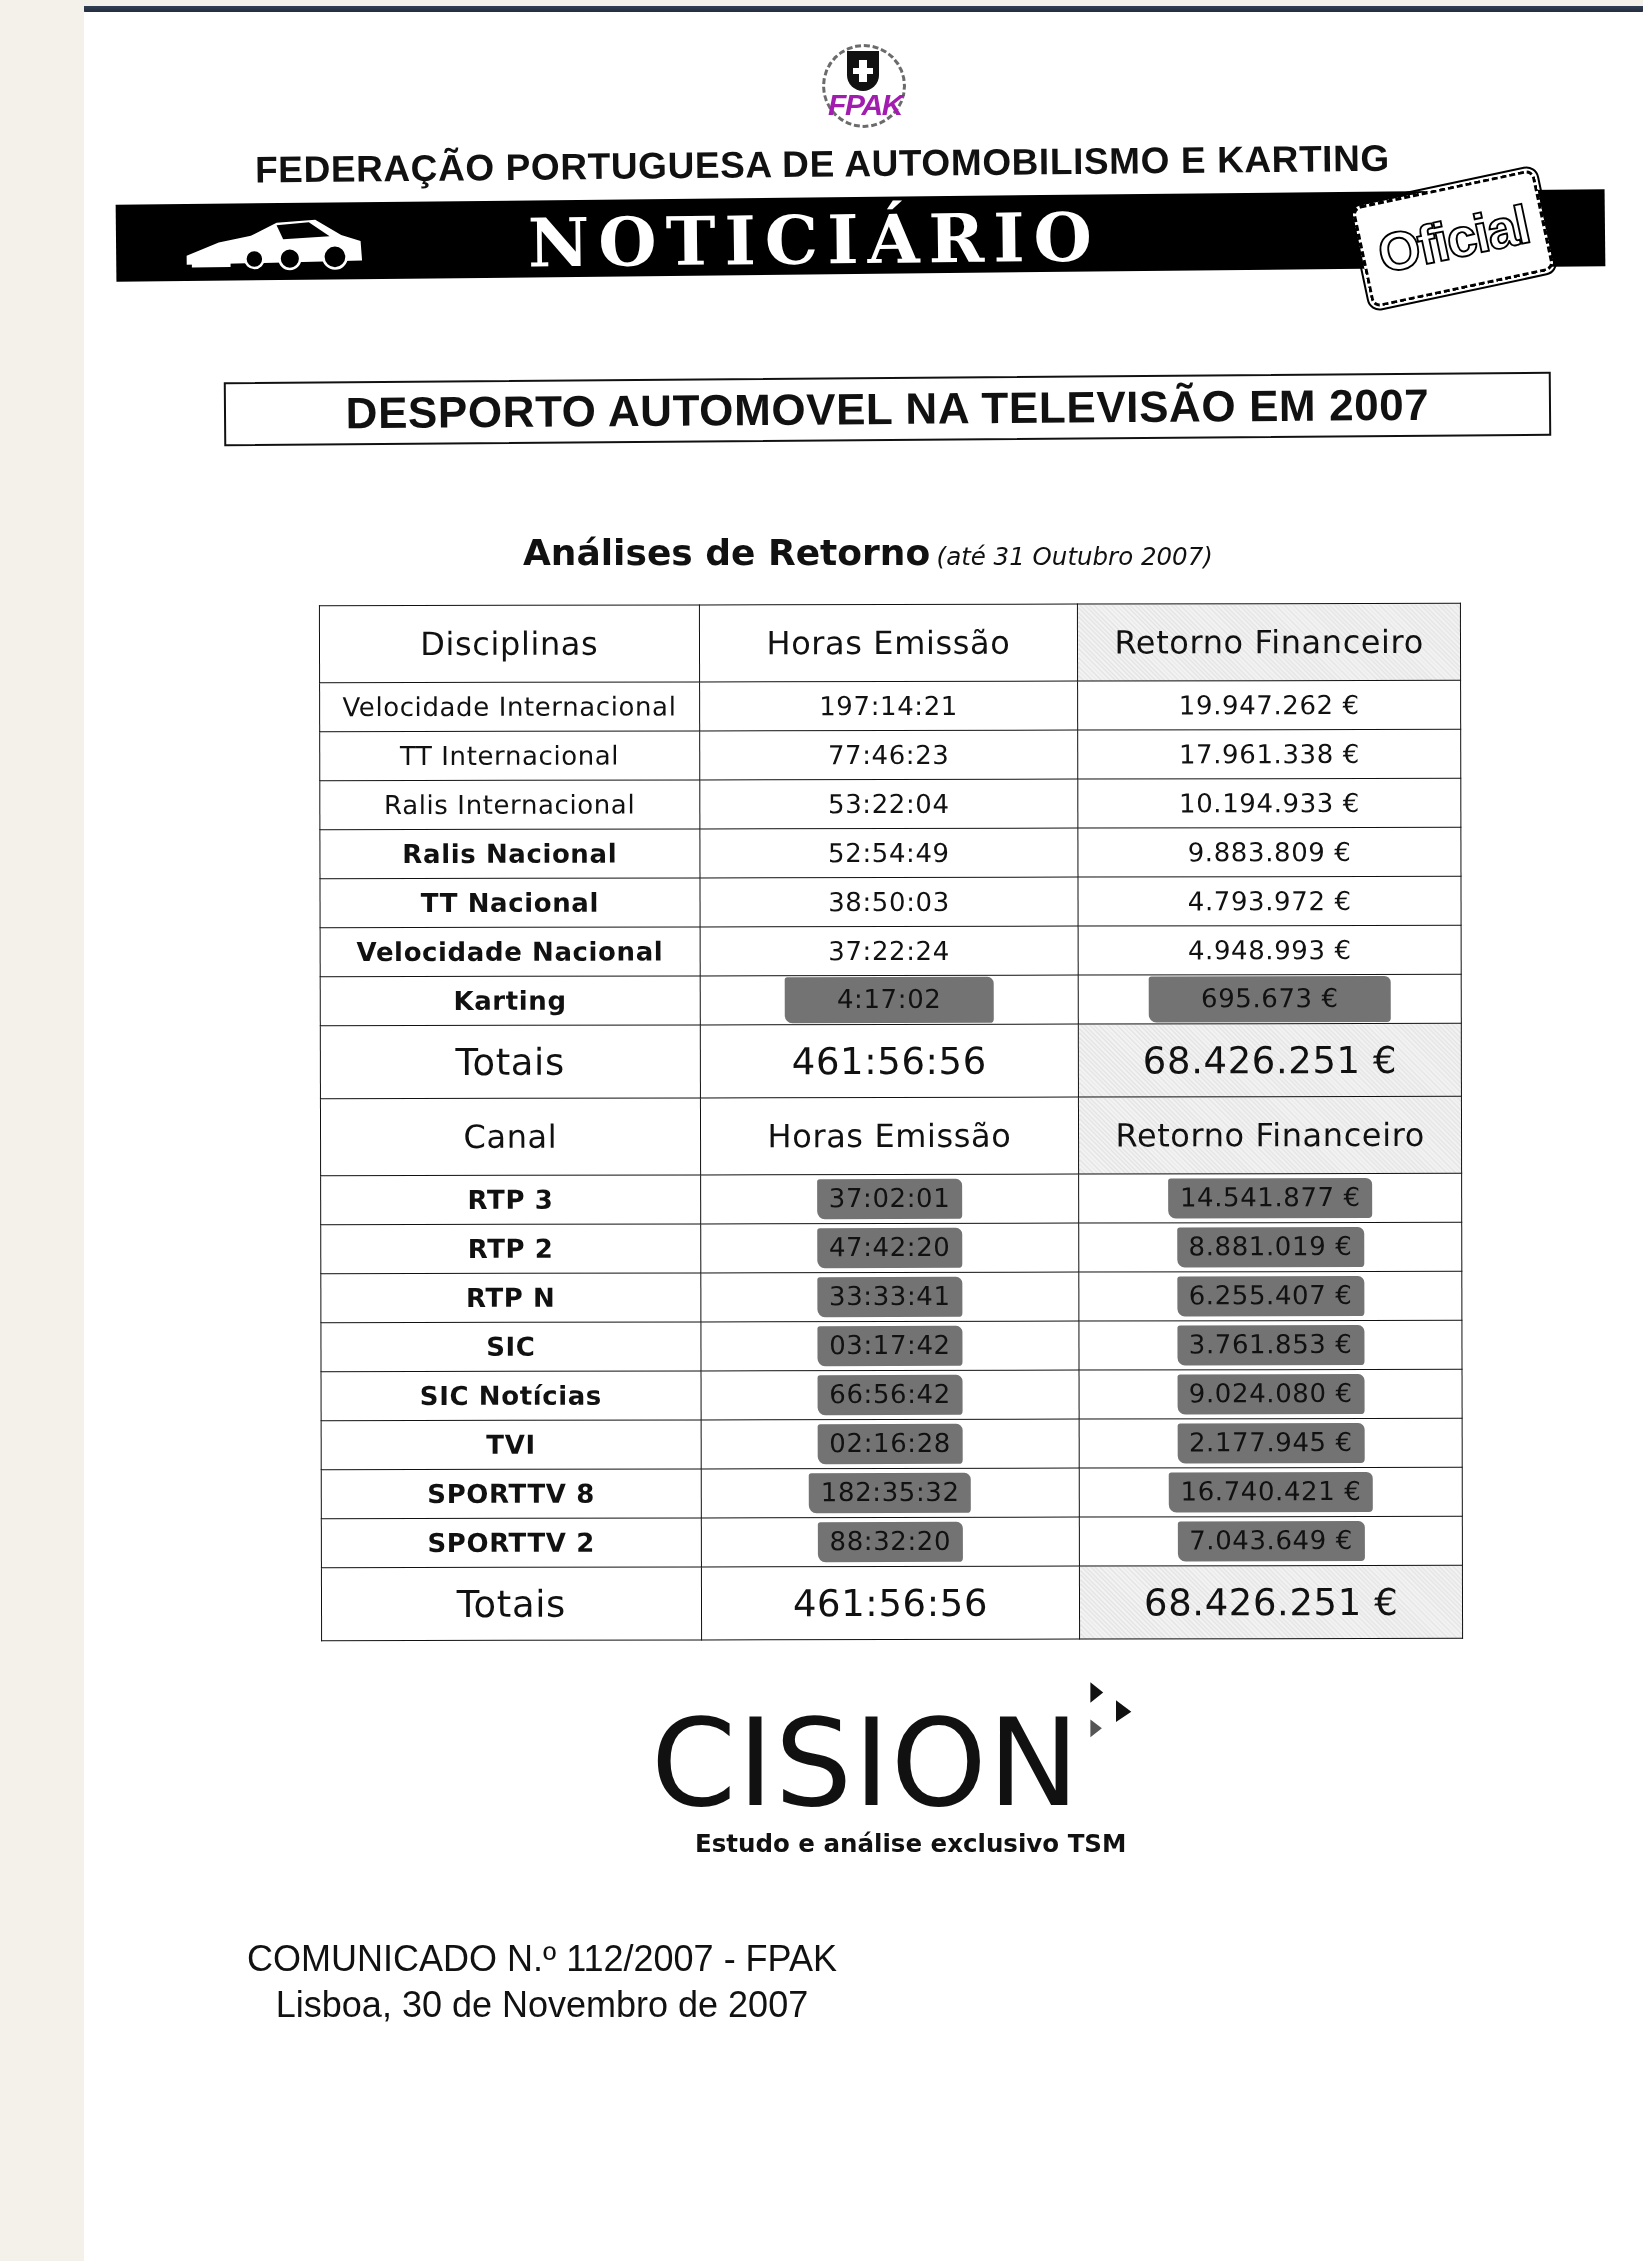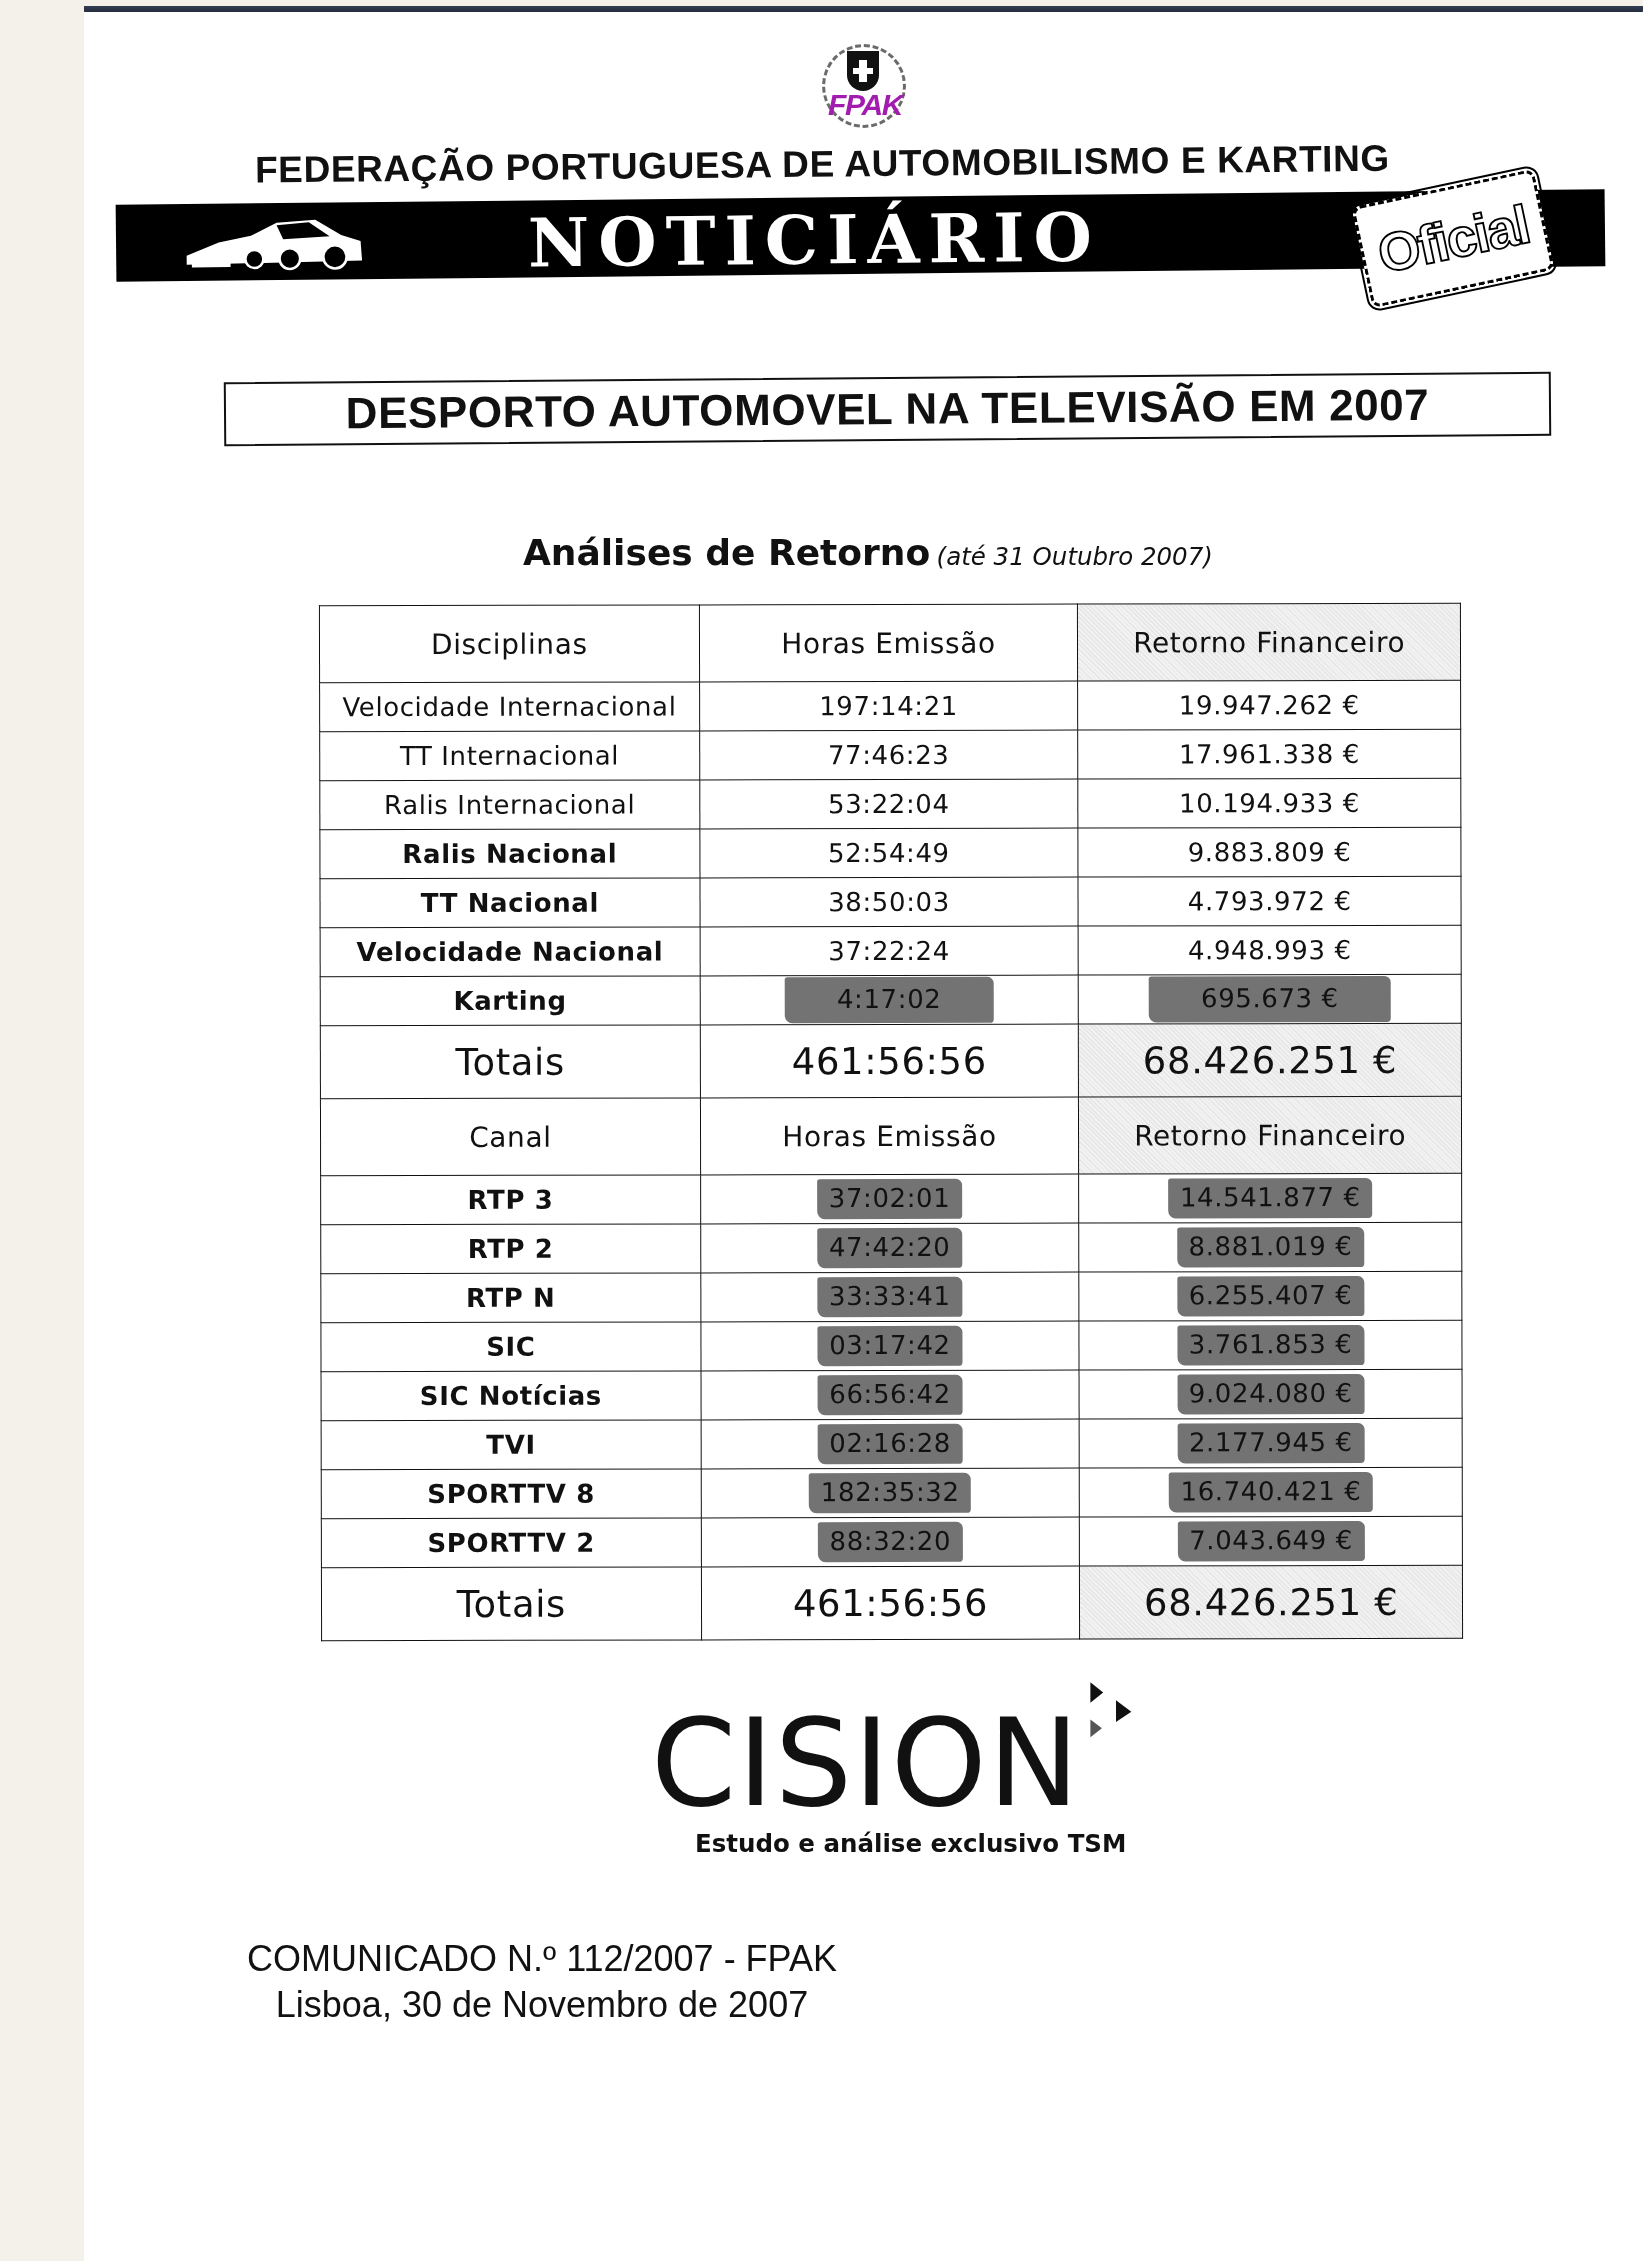--- a/index.html
+++ b/index.html
@@ -78,21 +78,21 @@
     position: absolute; left: 320px; top: 604px; width: 1142px;
     border-collapse: collapse; transform: rotate(-0.12deg);
   }
   table.data td {
     border: 1.9px solid #111; text-align: center; padding: 0; height: 48px;
     font-size: 26px; letter-spacing: 0.6px;
   }
   table.data col.c1 { width: 380px; }
   table.data col.c2 { width: 379px; }
   table.data col.c3 { width: 383px; }
-  table.data tr.head td { height: 76px; font-size: 28px; margin-top: 20px; }
+  table.data tr.head td { height: 76px; font-size: 32px; margin-top: 20px; }
   table.data tr.head td.shade, table.data tr.total td.shade {
     background: repeating-linear-gradient(45deg, #e4e4e4 0 1.3px, #f3f3f3 1.3px 3.2px);
   }
   table.data tr.total td { height: 72px; font-size: 37px; }
   table.data td.bold { font-weight: bold; }
   .hl {
     display: inline-block; padding: 3.9px 11.6px 6.4px;
     background: #737373; border-radius: 2.6px 6.4px 3.9px 7.7px;
   }
   .hl.wide { padding: 6.4px 52px 9px; }

